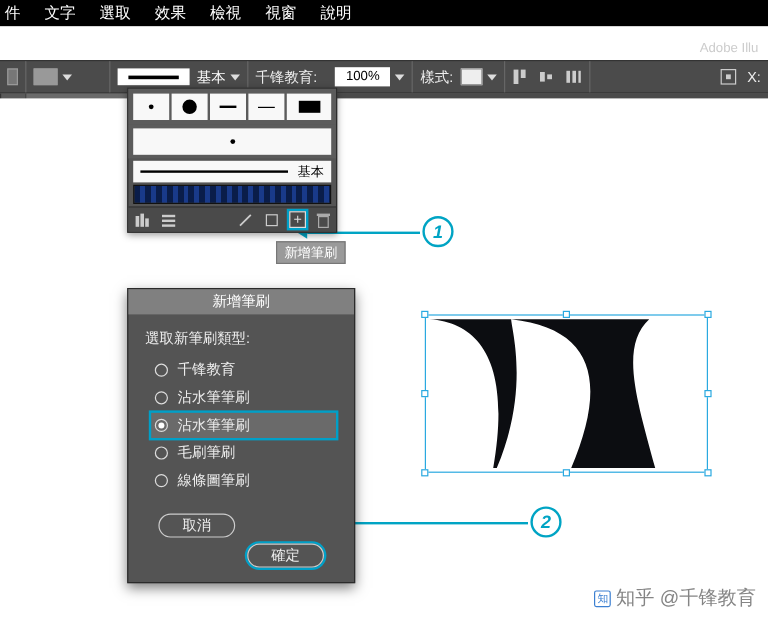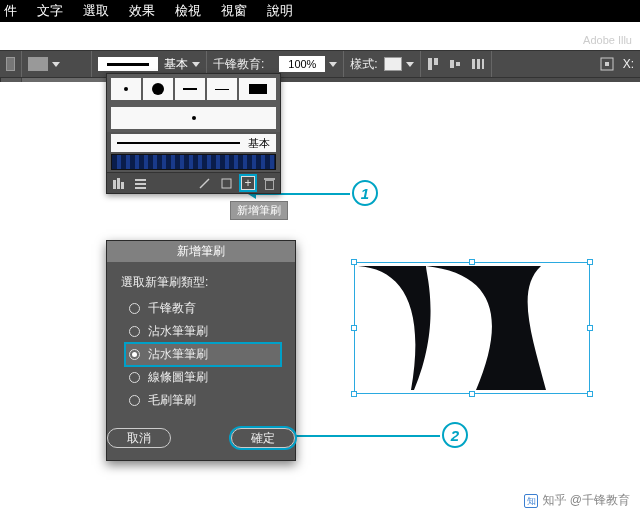--- a/index.html
+++ b/index.html
@@ -188,33 +188,33 @@
   .opt .radio {
     width:11px; height:11px; border-radius:50%;
     border:1.5px solid #ddd;
     display:flex; align-items:center; justify-content:center;
   }
   .opt.selected { background:#6a6a6a; outline:2px solid #00a0c8; outline-offset:-1px;}
   .opt.selected .radio::after{
     content:""; width:5px; height:5px; border-radius:50%; background:#fff;
   }
   .dlg-buttons {
-    display:flex; gap:10px; justify-content:space-between;
+    display:flex; gap:10px; justify-content:center;
     padding: 10px 0 12px;
   }
   .dlg-btn {
     width: 64px; height: 20px;
     border:1px solid #ccc;
     border-radius: 10px;
     background: transparent;
     color:#eee;
     font-size:12px;
     display:flex; align-items:center; justify-content:center;
   }
-  .dlg-btn.ok { box-shadow: 0 0 0 2px #00a0c8; }
+  .dlg-btn.ok { box-shadow: 0 0 0 2px #00a0c8; margin-top: 25px; }
 
   
   .artwork {
     position:absolute;
     left: 354px; top: 262px;
     width: 236px; height: 132px;
   }
   .sel-box {
     position:absolute; inset:0;
     border:1px solid #2aa9e0;
@@ -241,21 +241,21 @@
     border:2px solid #00a4c4; border-radius:50%;
     color:#00a4c4; font-size:15px; font-style:italic;
     display:flex; align-items:center; justify-content:center;
     font-weight:bold;
     z-index:20;
   }
 
   .watermark {
     position:absolute; right:10px; bottom:6px;
     color: rgba(120,120,120,.9);
-    font-size:12px;
+    font-size:16px;
     margin-top:40px;
   }
   .wm-logo {
     display:inline-block; width:14px; height:14px; vertical-align:middle;
     position:relative; margin-right:4px;
   }
   .wm-logo::before{content:"";position:absolute;inset:0;border:1px solid #3b7fd1;border-radius:2px;}
   .wm-logo::after{content:"知";position:absolute;inset:0;color:#3b7fd1;font-size:9px;line-height:14px;text-align:center;}
 </style>
 </head>
@@ -413,25 +413,25 @@
       <div class="opt">
           <span class="radio"></span>
           <span>沾水筆筆刷</span>
         </div>
       <div class="opt selected">
           <span class="radio"></span>
           <span>沾水筆筆刷</span>
         </div>
       <div class="opt">
           <span class="radio"></span>
-          <span>線條圖筆刷</span>
+          <span>毛刷筆刷</span>
         </div>
       <div class="opt">
           <span class="radio"></span>
-          <span>毛刷筆刷</span>
+          <span>線條圖筆刷</span>
         </div>
     </div>
   </div>
   <div class="dlg-buttons">
     <div class="dlg-btn">取消</div>
     <div class="dlg-btn ok">確定</div>
   </div>
 </div>
 
 <div class="callout-line" style="left:276px; top:435px; width:164px"></div>

